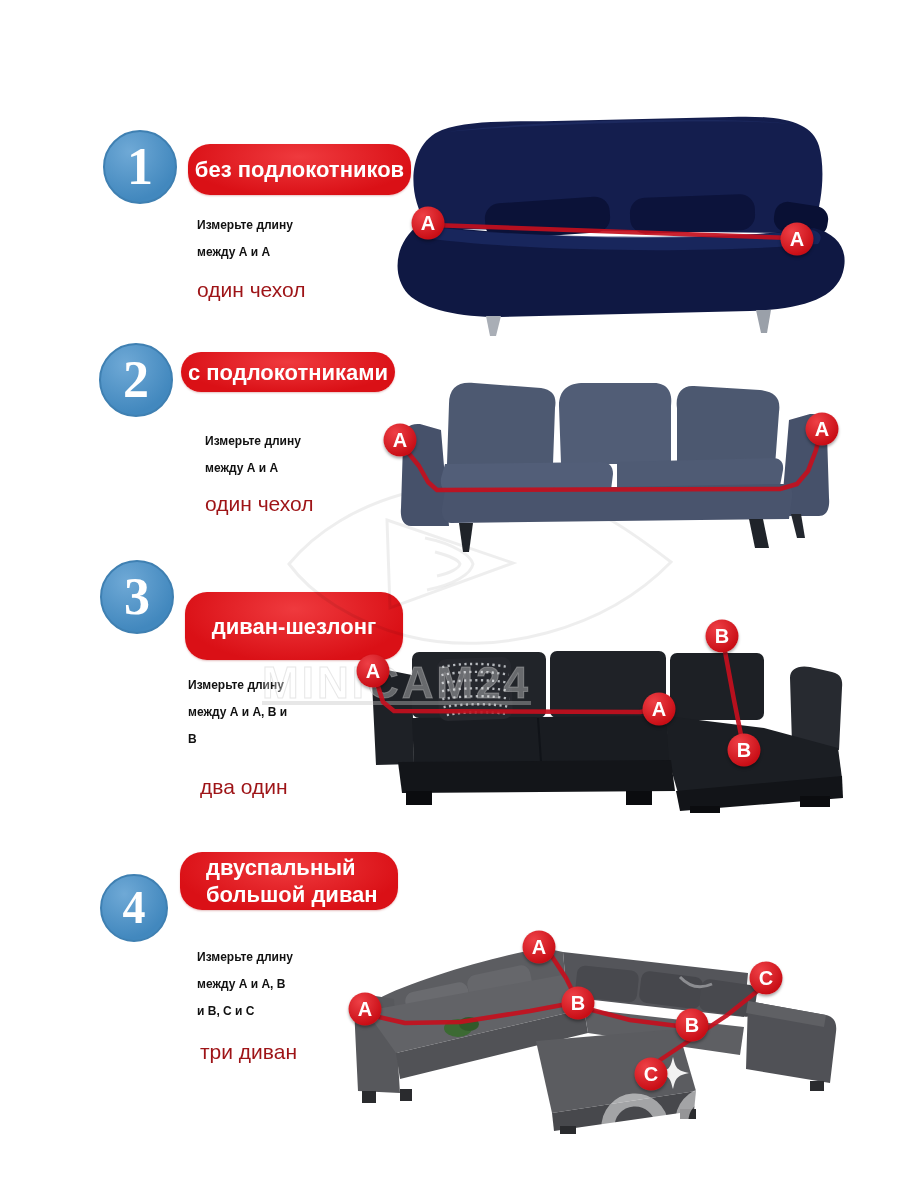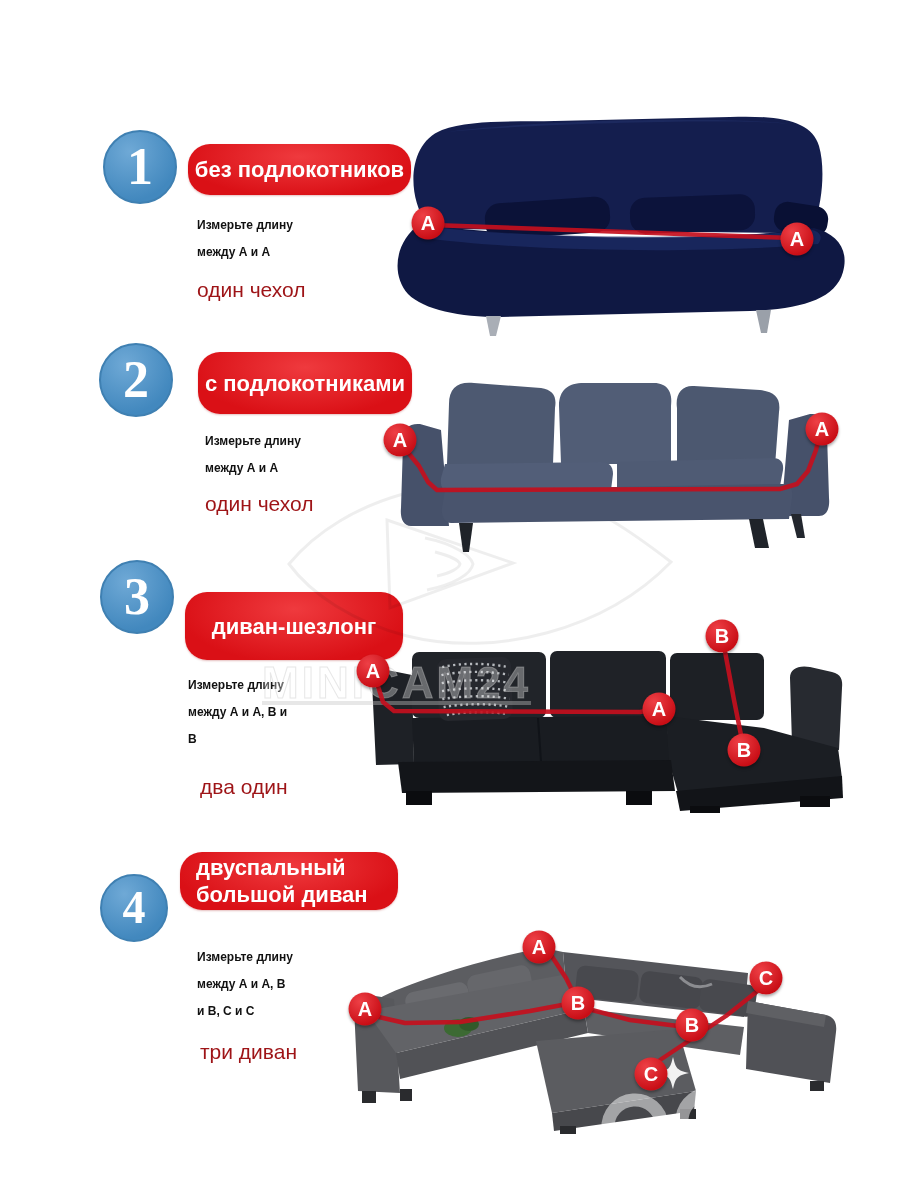--- a/index.html
+++ b/index.html
@@ -24,23 +24,23 @@
 
   
   .badge{
     position:absolute;border-radius:22px;
     background:radial-gradient(ellipse at 50% 25%, #ef3a3e, #da1016 75%);
     color:#ffffff;font-weight:bold;font-size:22px;line-height:27px;
     display:flex;align-items:center;justify-content:center;text-align:center;
     white-space:pre-line;box-shadow:0 1px 2px rgba(150,0,0,.25);
   }
   .s1 .badge{left:188px;top:144px;width:223px;height:51px;}
-  .s2 .badge{left:198px;top:352px;width:214px;height:62px;}
+  .s2 .badge{left:181px;top:352px;width:214px;height:40px;}
   .s3 .badge{left:185px;top:592px;width:218px;height:68px;}
-  .s4 .badge{left:180px;top:852px;width:218px;height:58px;justify-content:flex-start;text-align:left;padding-left:16px;box-sizing:border-box;}
+  .s4 .badge{left:180px;top:852px;width:218px;height:58px;justify-content:flex-start;text-align:left;padding-left:26px;box-sizing:border-box;}
 
   
   .instr{
     position:absolute;color:#111111;font-weight:bold;font-size:12px;line-height:27px;
     white-space:pre-line;
   }
   .s1 .instr{left:197px;top:212px;}
   .s2 .instr{left:205px;top:428px;}
   .s3 .instr{left:188px;top:672px;}
   .s4 .instr{left:197px;top:944px;}

